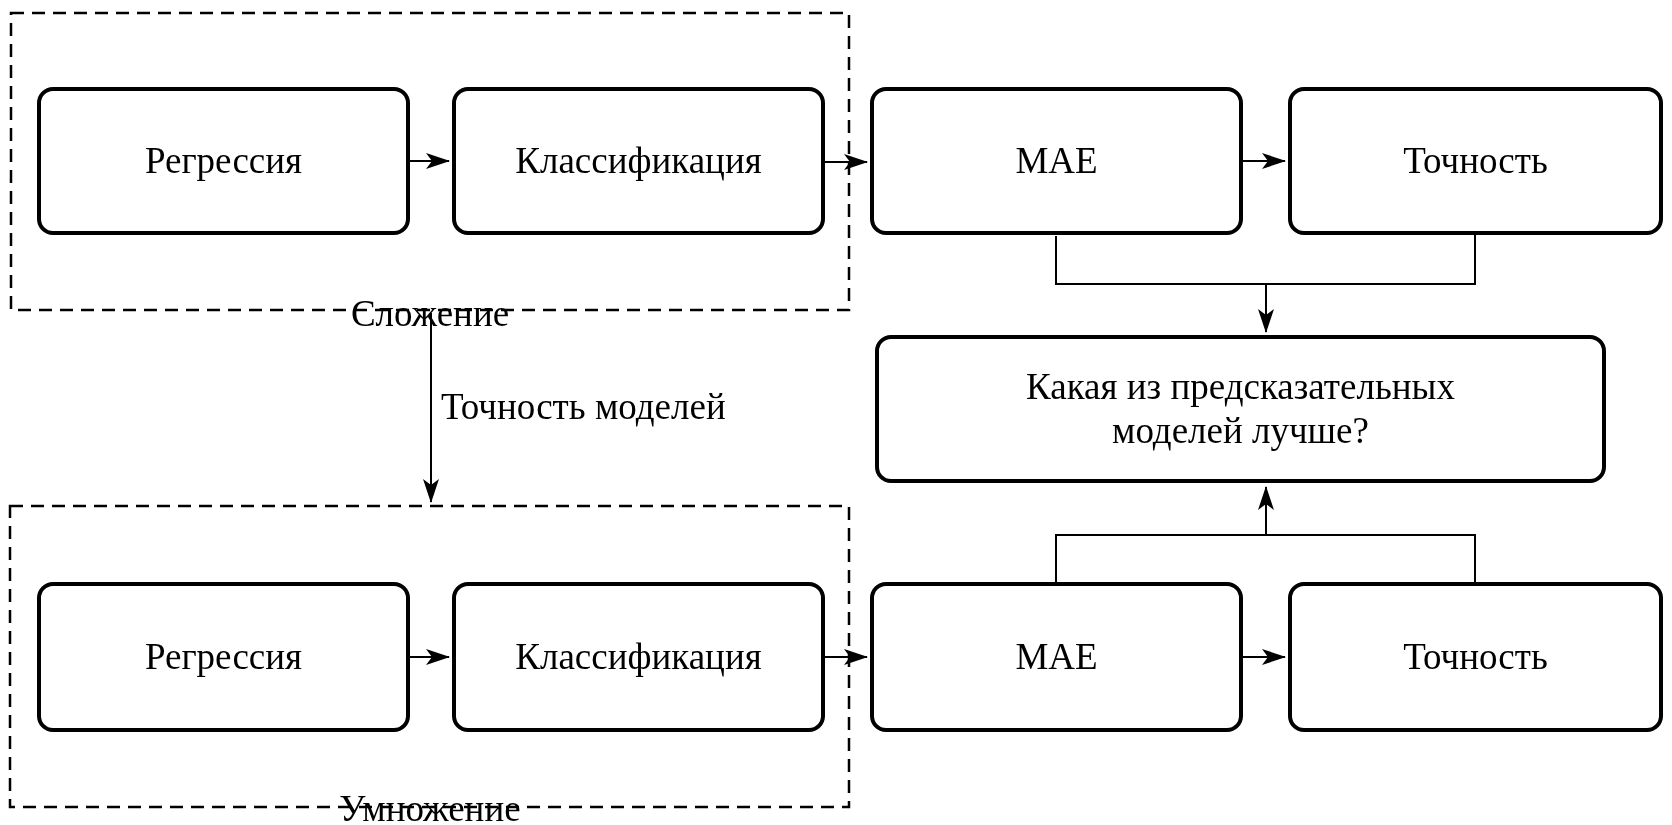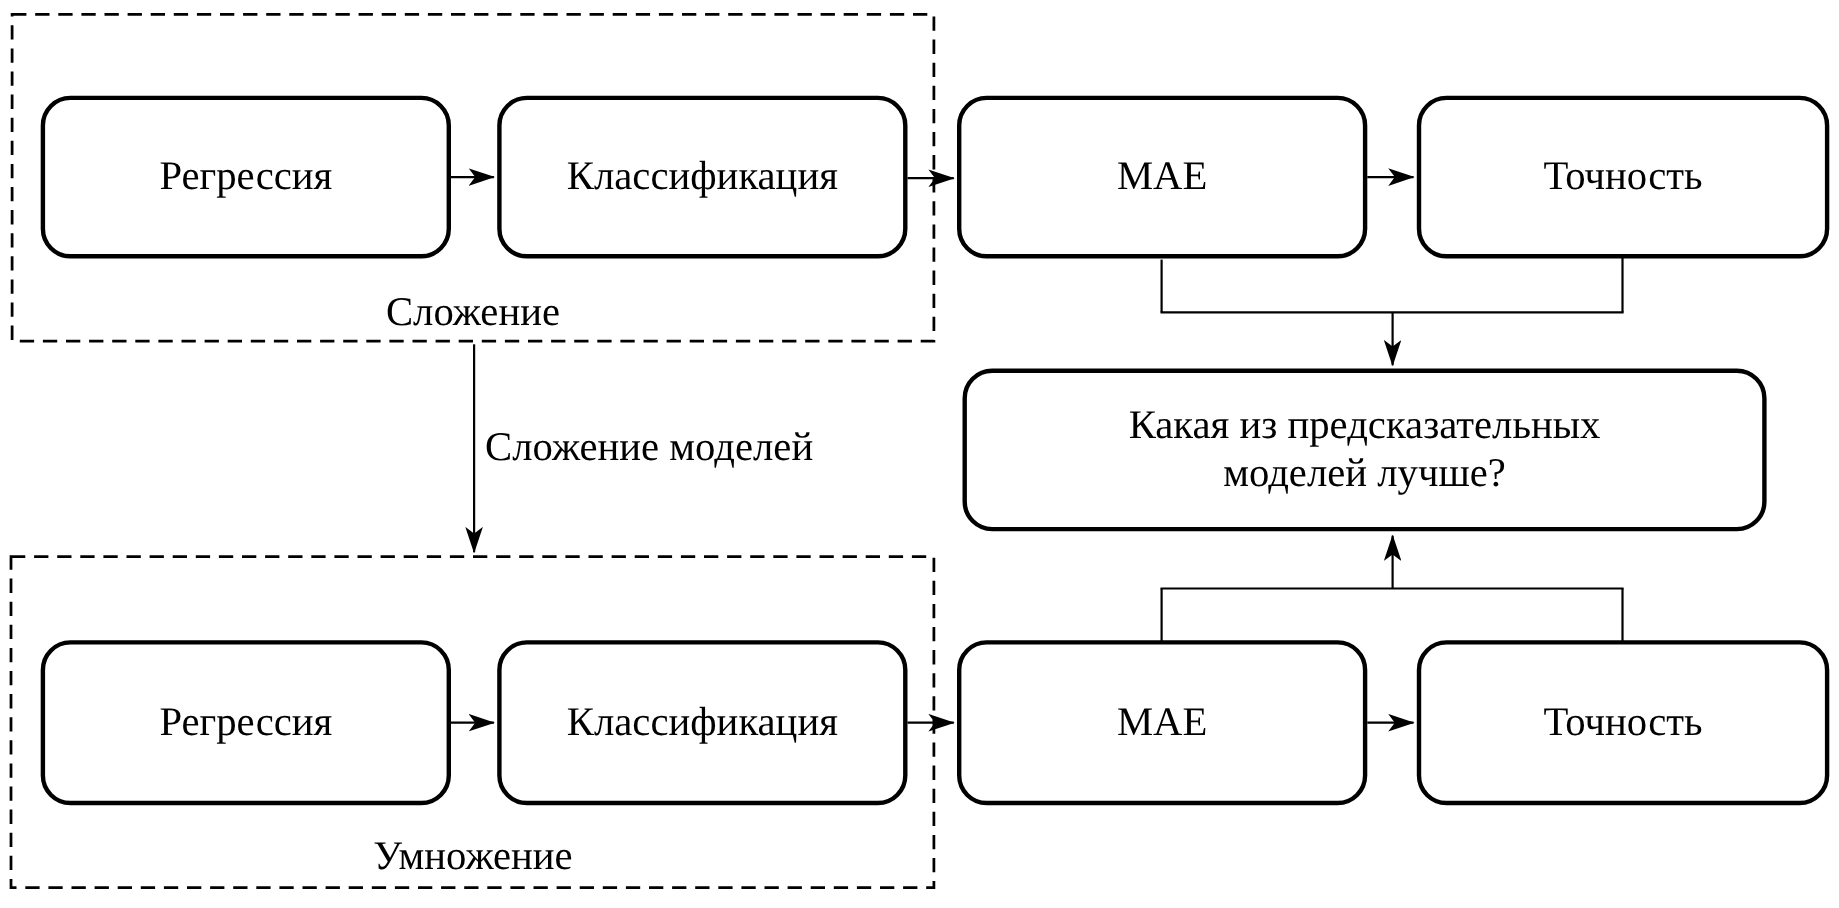--- a/index.html
+++ b/index.html
@@ -6,33 +6,33 @@
   html,body { margin:0; padding:0; background:var(--bg); }
   #canvas {
     position:relative; width:1672px; height:825px;
     background:var(--bg); overflow:hidden;
     font-family:"Liberation Serif","DejaVu Serif",serif;
     color:var(--stroke);
   }
   #connectors { position:absolute; left:0; top:0; width:1672px; height:825px; }
   .node {
     position:absolute; box-sizing:border-box;
-    border:4px solid var(--stroke); border-radius:27px;
+    border:4px solid var(--stroke); border-radius:16px;
     background:var(--bg);
     display:flex; align-items:center; justify-content:center;
     font-size:37px; color:var(--text); text-align:center;
     line-height:1.2;
   }
   .node .inner { display:block; }
   .q-inner { max-width:545px; }
   .float-label {
     position:absolute; font-size:37px; color:var(--text);
     line-height:43px; white-space:nowrap;
   }
-  .centered { text-align:center; }
+  .centered { text-align:center;margin-top:30px; }
 </style>
 </head>
 <body>
 
 <div id="canvas">
 
   <svg id="connectors" viewBox="0 0 1672 825" xmlns="http://www.w3.org/2000/svg">
     <defs>
       <marker id="arrow" viewBox="0 0 12 8" refX="11.5" refY="4" markerWidth="24" markerHeight="16" markerUnits="userSpaceOnUse" orient="auto-start-reverse">
         <path d="M0,0 L12,4 L0,8 L3,4 Z" fill="currentColor"></path>
@@ -89,15 +89,15 @@
   <div class="node" style="left:870px; top:582px; width:373px; height:150px;">
     <span class="inner">MAE</span>
   </div>
   <div class="node" style="left:1288px; top:582px; width:375px; height:150px;">
     <span class="inner">Точность</span>
   </div>
 
   <div class="float-label centered" style="left:230px; top:262px; width:400px;">Сложение</div>
   <div class="float-label centered" style="left:230px; top:757px; width:400px;">Умножение</div>
 
-  <div class="float-label" style="left:441px; top:385px;">Сложение моделей</div>
+  <div class="float-label" style="left:441px; top:385px;">Точность моделей</div>
 
 </div>
 
 </body></html>

